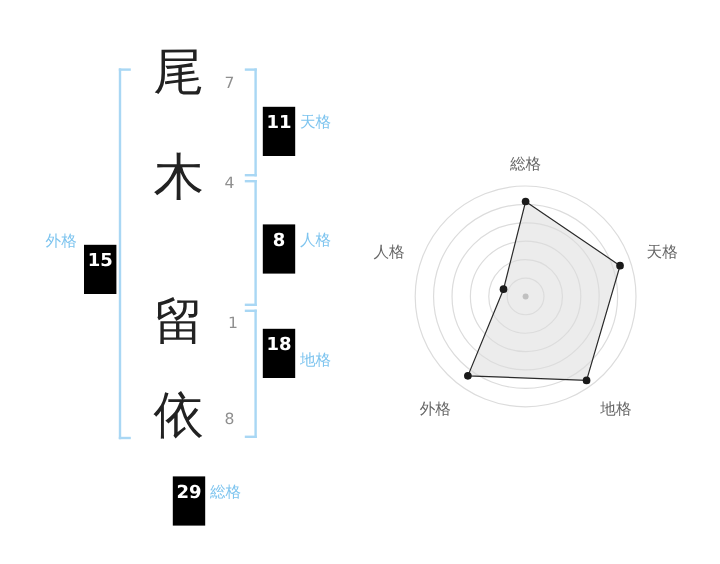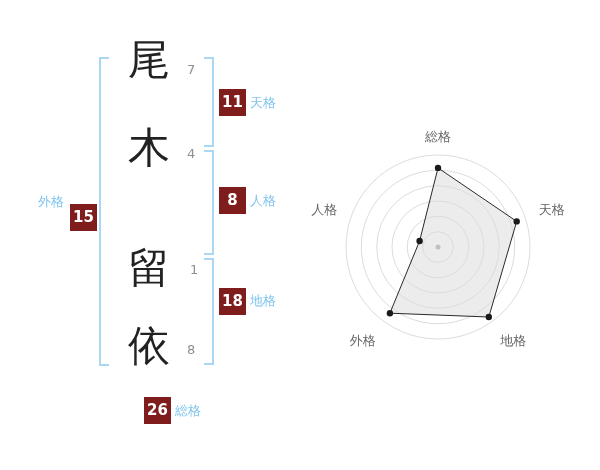--- a/index.html
+++ b/index.html
@@ -14,21 +14,21 @@
   }
   .stroke{
     position:absolute;font-size:13px;color:#8f8f8f;line-height:14px;
   }
   
   .bracket{position:absolute;width:8px;}
   .bracket.right{border-top:2px solid #a9d7f4;border-right:2px solid #a9d7f4;border-bottom:2px solid #a9d7f4;}
   .bracket.left{border-top:2px solid #a9d7f4;border-left:2px solid #a9d7f4;border-bottom:2px solid #a9d7f4;}
   
   .kbox{
-    position:absolute;width:27px;height:27px;background:#7f1d1d;color:#ffffff;
+    position:absolute;width:27px;height:41px;background:#000000;color:#ffffff;
     font-size:15px;font-weight:bold;line-height:27px;text-align:center;
   }
   .klabel{
     position:absolute;font-size:13px;color:#7dc4ef;line-height:14px;
   }
   
   .radar{position:absolute;left:295px;top:107px;width:300px;height:300px;}
 </style>
 </head>
 <body>
@@ -53,24 +53,24 @@
   <div class="bracket right" style="left:204px;top:57px;height:86px"></div>
   <div class="bracket right" style="left:204px;top:150px;height:101px"></div>
   <div class="bracket right" style="left:204px;top:258px;height:103px"></div>
 
   <span class="kbox" style="left:219px;top:89px">11</span>
   <span class="klabel" style="left:250px;top:96px">天格</span>
 
   <span class="kbox" style="left:219px;top:187px">8</span>
   <span class="klabel" style="left:250px;top:194px">人格</span>
 
-  <span class="kbox" style="left:219px;top:288px">18</span>
+  <span class="kbox" style="left:219px;top:274px">18</span>
   <span class="klabel" style="left:250px;top:294px">地格</span>
 
-  <span class="kbox" style="left:144px;top:397px">26</span>
+  <span class="kbox" style="left:144px;top:397px">29</span>
   <span class="klabel" style="left:175px;top:404px">総格</span>
 
   <div class="radar"><svg width="300" height="300" viewBox="0 0 300 300">
         <polygon points="143.0,60.9 221.7,114.4 193.8,210.0 94.9,206.2 124.6,134.0" fill="#ececec" stroke="none"></polygon>
         <circle cx="143" cy="140" r="15.3" fill="none" stroke="#dcdcdc" stroke-width="1"></circle>
         <circle cx="143" cy="140" r="30.7" fill="none" stroke="#dcdcdc" stroke-width="1"></circle>
         <circle cx="143" cy="140" r="46.0" fill="none" stroke="#dcdcdc" stroke-width="1"></circle>
         <circle cx="143" cy="140" r="61.3" fill="none" stroke="#dcdcdc" stroke-width="1"></circle>
         <circle cx="143" cy="140" r="76.7" fill="none" stroke="#dcdcdc" stroke-width="1"></circle>
         <circle cx="143" cy="140" r="92.0" fill="none" stroke="#dcdcdc" stroke-width="1"></circle>

